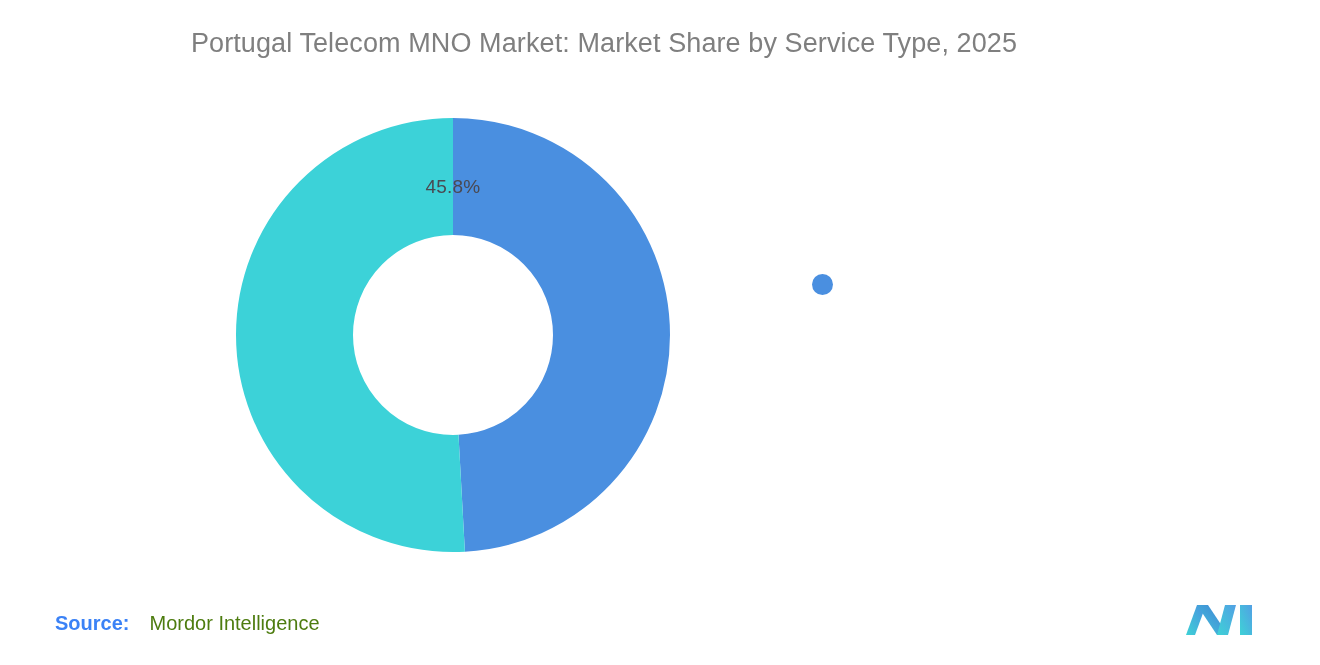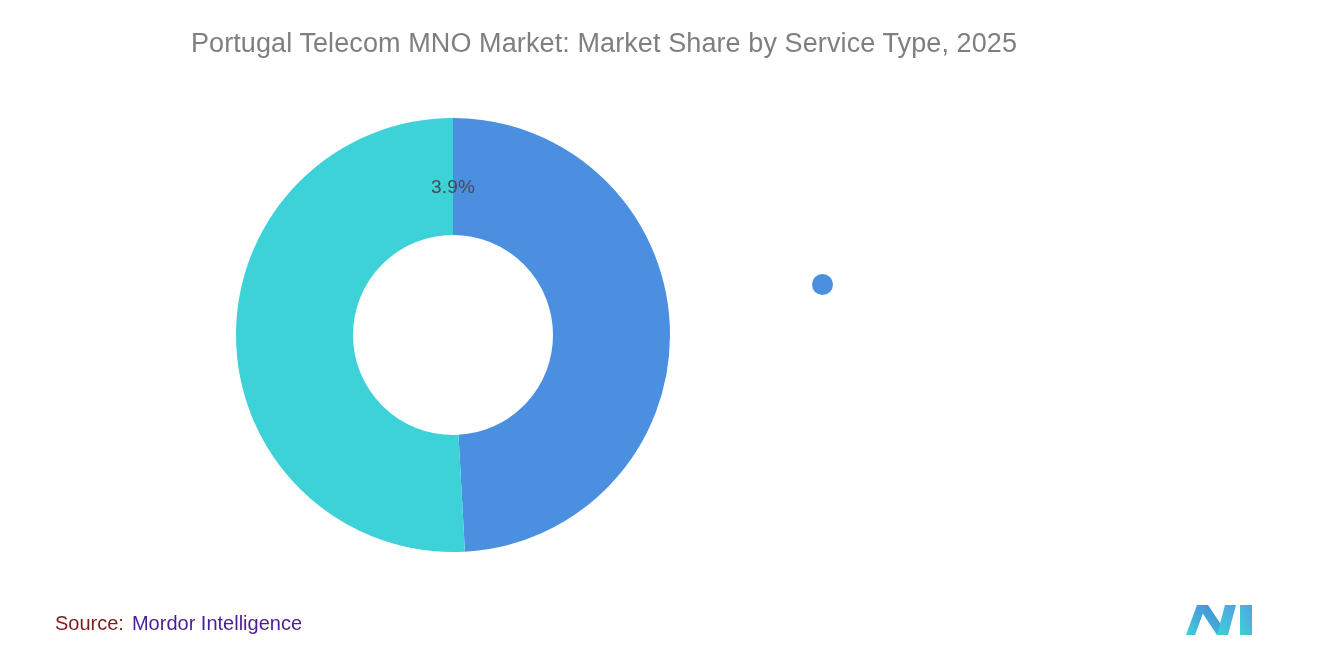--- a/index.html
+++ b/index.html
@@ -84,26 +84,26 @@
 
   
   .source-line {
     position: absolute;
     left: 55px;
     top: 612px;
     font-size: 20px;
     white-space: nowrap;
   }
   .source-key {
-    font-weight: 400;
-    color: #7f1d1d;
+    font-weight: 700;
+    color: #3b82f6;
   }
   .source-val {
-    color: #4c1d95;
-    margin-left: 8px;
+    color: #4d7c0f;
+    margin-left: 20px;
   }
   .brand-logo {
     position: absolute;
     left: 1184px;
     top: 597px;
     width: 70px;
     height: 42px;
   }
 </style>
 </head>
@@ -111,21 +111,21 @@
 
 <div class="chart-title">Portugal Telecom MNO Market: Market Share by Service Type, 2025</div>
 
 <div class="donut-wrap">
   <svg class="donut-svg" viewBox="0 0 434 434">
 
     <circle cx="217" cy="217" r="158.5" fill="none" stroke="#4a8fe0" stroke-width="117" transform="rotate(-90 217 217)" stroke-dasharray="488.9794717532905 506.90539943467394" stroke-dashoffset="0"></circle>
 
     <circle cx="217" cy="217" r="158.5" fill="none" stroke="#3cd2d8" stroke-width="117" transform="rotate(-90 217 217)" stroke-dasharray="506.90539943467394 488.9794717532905" stroke-dashoffset="-488.9794717532905"></circle>
   </svg>
-  <div class="slice-label">3.9%</div>
+  <div class="slice-label">45.8%</div>
 </div>
 
 <div class="legend">
   <div class="legend-item">
     <span class="legend-swatch" style="background:#4a8fe0"></span>
   </div>
 </div>
 
 <div class="source-line">
   <span class="source-key">Source:</span><span class="source-val">Mordor Intelligence</span>

